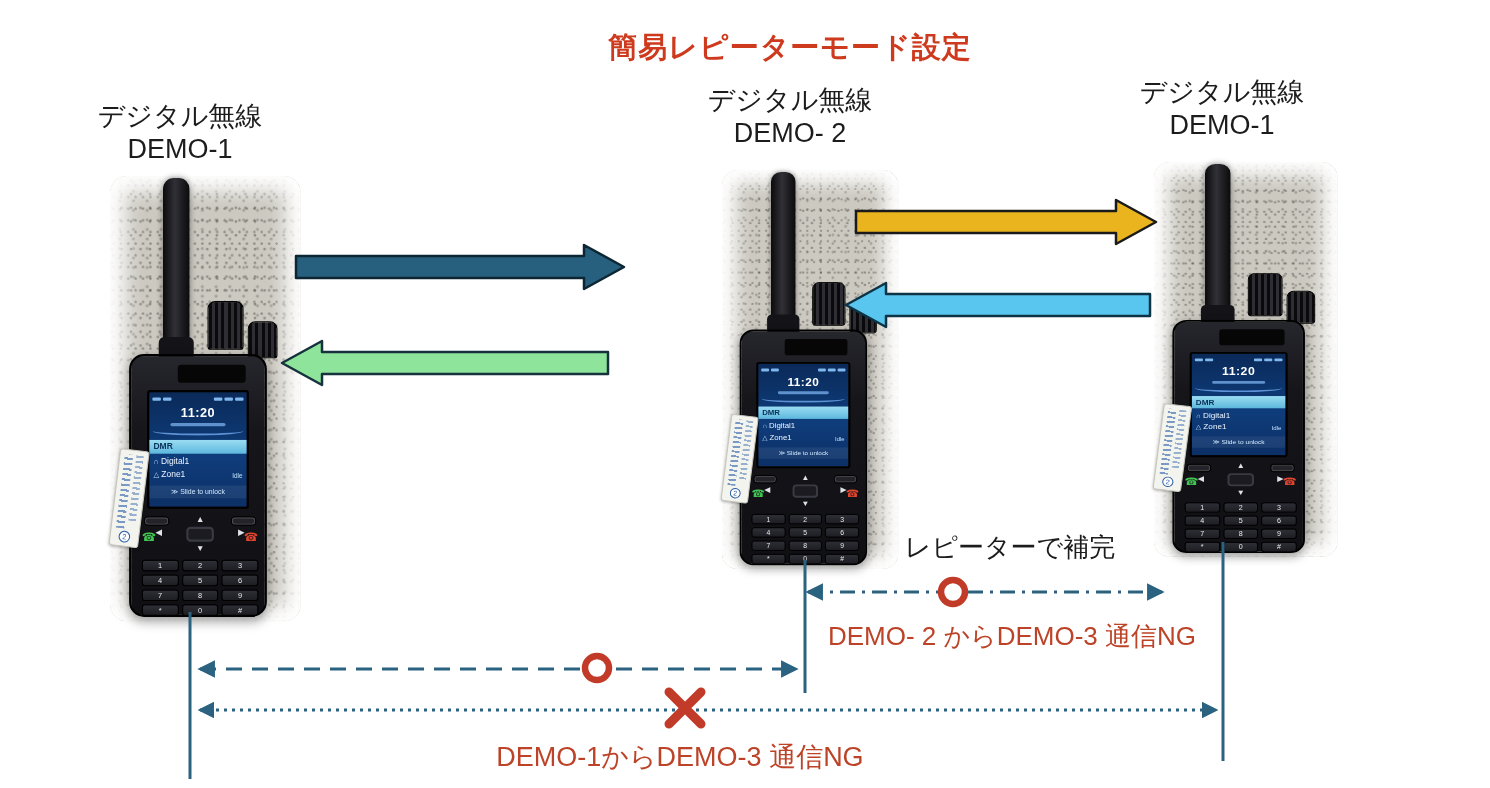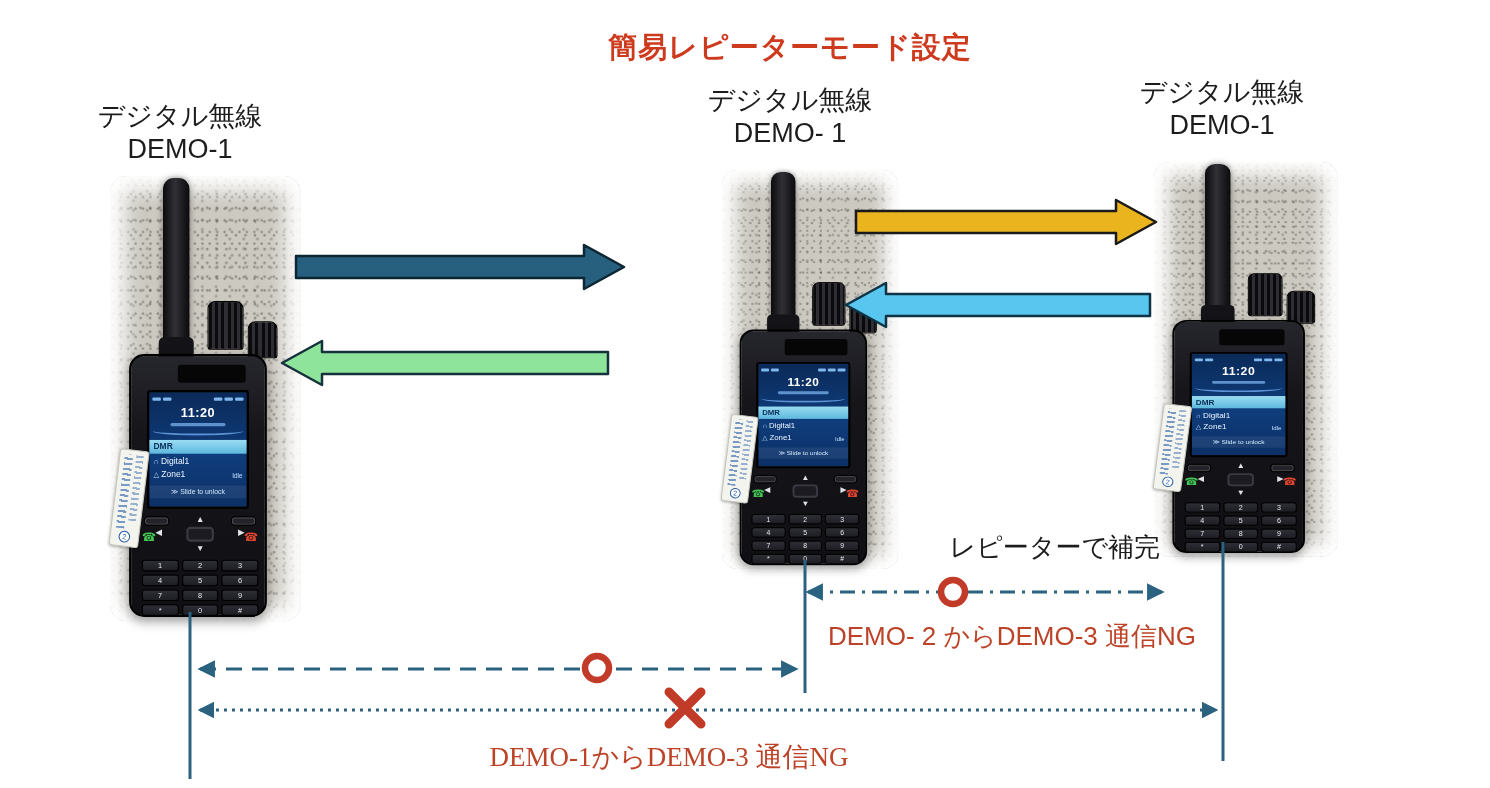--- a/index.html
+++ b/index.html
@@ -9,24 +9,24 @@
 
   
   .abs { position:absolute; }
   .title { left:545px; top:28px; width:490px; text-align:center;
            font-size:29px; font-weight:bold; color:#ce3a1d; letter-spacing:1px; z-index:6; }
   .radio-label { text-align:center; color:#1c1c1c; font-size:27px; line-height:1.22; z-index:6; }
   .lbl-left   { left:62px;   top:100px; width:236px; }
   .lbl-center { left:672px;  top:84px;  width:236px; }
   .lbl-right  { left:1104px; top:76px;  width:236px; }
   .note { text-align:center; z-index:6; }
-  .note-repeater  { left:860px; top:530px; width:300px; font-size:26px; color:#1c1c1c;text-align:right; }
+  .note-repeater  { left:860px; top:530px; width:300px; font-size:26px; color:#1c1c1c; }
   .note-demo2     { left:812px; top:619px; width:400px; font-size:26px; color:#bc4327;text-align:center; }
   .note-ok        { left:225px; top:614px; width:560px; font-size:27px; color:#1c1c1c; }
-  .note-ng-bottom { left:439px; top:739px; width:460px; font-size:27px; color:#bc4327;font-family:Liberation Serif, serif; }
+  .note-ng-bottom { left:450px; top:739px; width:460px; font-size:27px; color:#bc4327; }
 
   
   #overlay { position:absolute; left:0; top:0; z-index:4; }
 
   
   .radio-slot { position:absolute; width:180px; height:420px; transform-origin:0 0; z-index:2; }
   #slot-left   { left:110px;  top:176px; transform:scale(1.06,1.06); }
   #slot-center { left:722px;  top:170px; transform:scale(0.98,0.95); }
   #slot-right  { left:1154px; top:162px; transform:scale(1.02,0.94); }
 
@@ -338,21 +338,21 @@
   </svg>
 
   <div class="abs title">簡易レピーターモード設定</div>
 
   <div class="abs radio-label lbl-left">
     <div>デジタル無線</div>
     <div>DEMO-1</div>
   </div>
   <div class="abs radio-label lbl-center">
     <div>デジタル無線</div>
-    <div>DEMO- 1</div>
+    <div>DEMO- 2</div>
   </div>
   <div class="abs radio-label lbl-right">
     <div>デジタル無線</div>
     <div>DEMO-1</div>
   </div>
 
   <div class="abs note note-repeater">レピーターで補完</div>
   <div class="abs note note-demo2">DEMO- 2 からDEMO-3 通信NG</div>
   <div class="abs note note-ng-bottom">DEMO-1からDEMO-3 通信NG</div>
 

